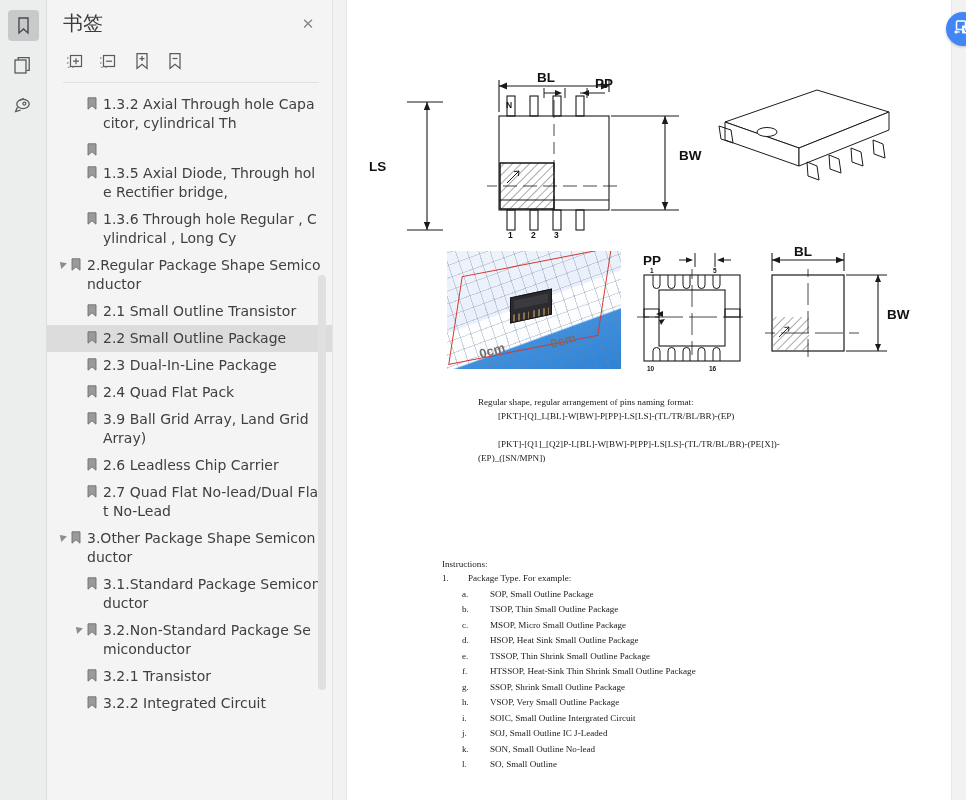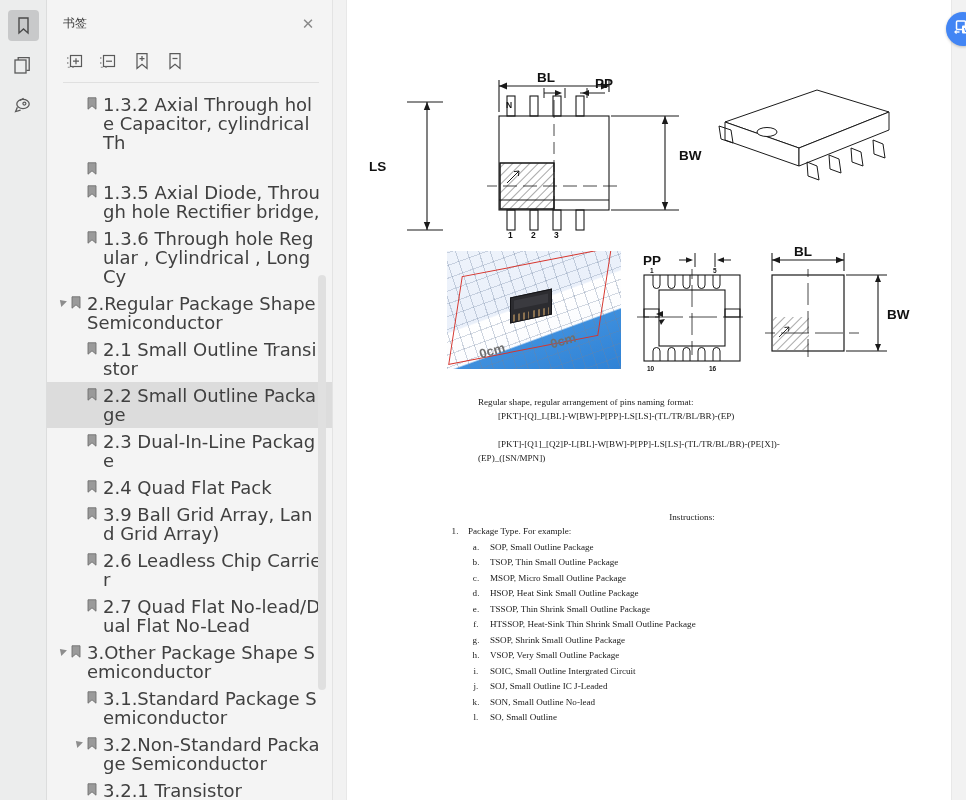--- a/index.html
+++ b/index.html
@@ -46,21 +46,21 @@
     display: flex; flex-direction: column;
     position: relative;
     border-right: 1px solid #e3e3e3;
   }
   #panel-head {
     height: 46px;
     display: flex; align-items: center;
     padding: 0 14px 0 16px;
   }
   #panel-title {
-    font-size: 12px; color: #3c3c3c;
+    font-size: 20px; color: #3c3c3c;
     flex: 1;
     font-family: "DejaVu Sans", "Liberation Sans", sans-serif;
   }
   #panel-close {
     width: 20px; height: 20px;
     display: flex; align-items: center; justify-content: center;
     cursor: pointer; color: #8a8a8a; font-size: 15px; line-height: 1;
   }
   #panel-toolbar {
     height: 30px;
@@ -105,21 +105,21 @@
     border-bottom: 4.5px solid transparent;
     border-right: 6px solid #8d8d8d;
   }
   .bm-ico {
     flex: 0 0 14px;
     width: 14px;
     padding-top: 2px;
     display: flex; justify-content: center;
   }
   .node-label {
-    font-size: 18px;
+    font-size: 14px;
     line-height: 19px;
     color: #404040;
     font-family: "DejaVu Sans", "Liberation Sans", sans-serif;
     padding-left: 4px;
     word-break: break-all;
   }
   .d0 { padding-left: 8px; }
   .d1 { padding-left: 24px; }
   .d2 { padding-left: 24px; }
 
@@ -667,21 +667,21 @@
         </div>
 
         <div class="body-text doc-text" style="top:395px;margin-left:36px;">
           <div class="p-line">Regular shape, regular arrangement of pins naming format:</div>
           <div class="p-line p-indent">[PKT]-[Q]_L[BL]-W[BW]-P[PP]-LS[LS]-(TL/TR/BL/BR)-(EP)</div>
           <div class="p-line" style="height:14px;">&nbsp;</div>
           <div class="p-line p-indent">[PKT]-[Q1]_[Q2]P-L[BL]-W[BW]-P[PP]-LS[LS]-(TL/TR/BL/BR)-(PE[X])-</div>
           <div class="p-line">(EP)_([SN/MPN])</div>
         </div>
 
-        <div class="body-text doc-text" style="top:510px;text-align:center;">
+        <div class="body-text doc-text" style="top:557px;">
           <div class="p-line">Instructions:</div>
           <div class="li-row">
             <span class="li-mark">1.</span>
             <span>Package Type. For example:</span>
           </div>
           <div id="sub-list">
               <div class="li-sub">
                 <span class="li-mark">a.</span>
                 <span>SOP, Small  Outline  Package</span>
               </div>

